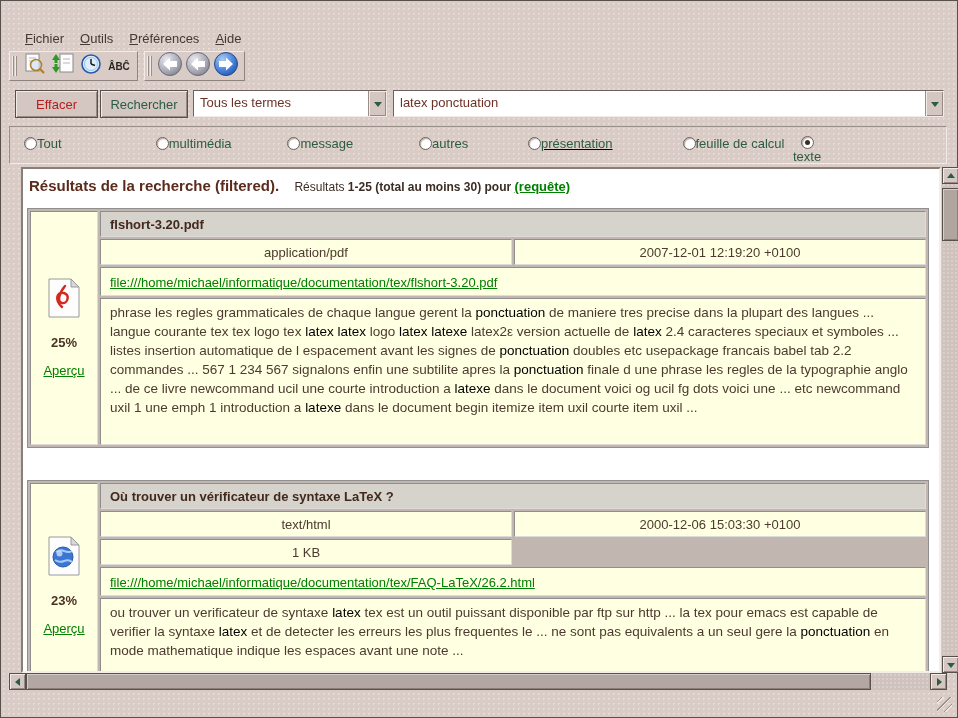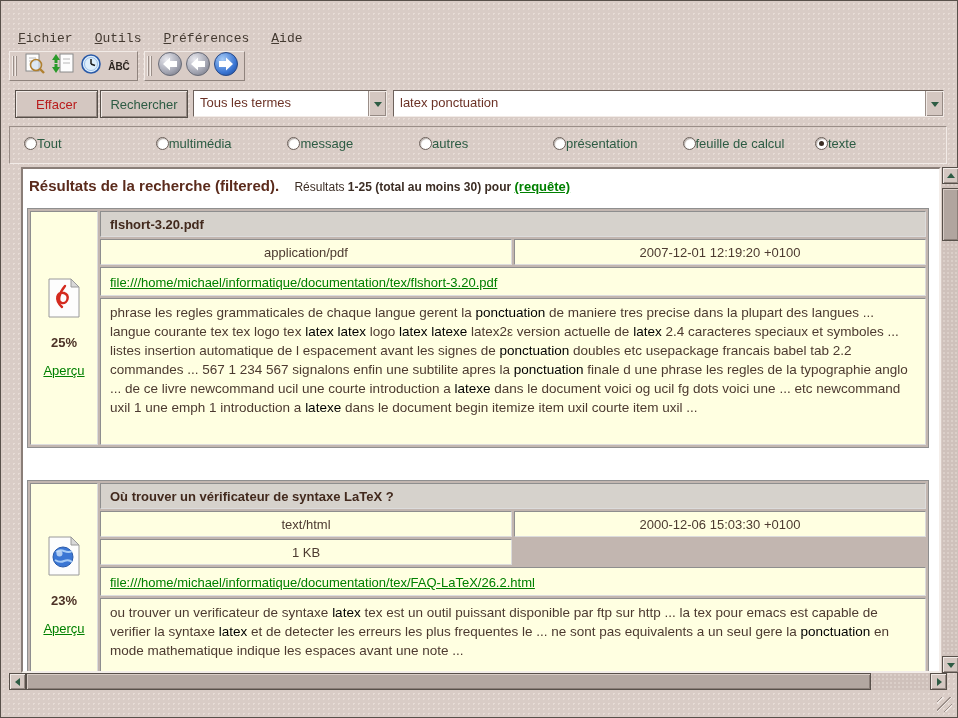--- a/index.html
+++ b/index.html
@@ -15,21 +15,21 @@
     background-image:repeating-conic-gradient(#d87820 0% 25%,#6fae3e 25% 50%,#e8c838 50% 75%,#4f8a3a 75% 100%);
     background-size:9px 8px;border:1px solid #2a5a30;}
   .title-text{color:#fff;font-weight:bold;font-size:13px;margin-left:9px;letter-spacing:.3px;}
   .win-btns{margin-left:auto;margin-right:6px;display:flex;gap:3px;}
   .win-btn{width:20px;height:16px;border:1px solid #fff;background:#46824c;position:relative;}
   .win-btn.close{margin-left:6px;}
   .win-btn.min::before{content:"";position:absolute;left:4px;bottom:3px;width:9px;height:2px;background:#fff;}
   .win-btn.max::before{content:"";position:absolute;left:4px;top:3px;width:9px;height:7px;border:1px solid #fff;border-top:2px solid #fff;}
   .win-btn.close::before{content:"\2715";position:absolute;left:0;right:0;top:1px;text-align:center;color:#fff;font-size:11px;font-weight:bold;}
   
-  .menubar{position:absolute;top:28px;left:9px;height:20px;display:flex;gap:6px;font-family:Liberation Mono, monospace;}
+  .menubar{position:absolute;top:28px;left:16px;height:20px;display:flex;}
   .menu-item{display:inline-block;padding:2px 8px;font-size:13px;color:#443a31;}
   .menu-item::first-letter{text-decoration:underline;}
   
   .toolbar{position:absolute;top:50px;left:8px;height:30px;display:flex;gap:6px;}
   .tool-group{display:flex;align-items:center;gap:2px;padding:1px 5px 1px 2px;background:#d9ccc6;
     border:1px solid;border-color:#f2ebe7 #8f837d #8f837d #f2ebe7;}
   .grip{width:5px;height:20px;margin-right:3px;
     background:linear-gradient(90deg,#f2ebe7 0 1px,#9a8e88 1px 2px,transparent 2px 3px,#f2ebe7 3px 4px,#9a8e88 4px 5px);}
   .tool-btn{width:26px;height:26px;display:flex;align-items:center;justify-content:center;}
   .abc-label{font-size:10px;font-weight:bold;color:#2a241f;}
@@ -221,29 +221,29 @@
         <span class="radio-label">multimédia</span>
       </div>
       <div class="radio-item" style="left: 277.4px;">
         <div class="radio-circle"></div>
         <span class="radio-label">message</span>
       </div>
       <div class="radio-item" style="left: 409.1px;">
         <div class="radio-circle"></div>
         <span class="radio-label">autres</span>
       </div>
-      <div class="radio-item" style="left: 543px;">
+      <div class="radio-item" style="left: 518px; text-decoration: underline;">
         <div class="radio-circle"></div>
         <span class="radio-label">présentation</span>
       </div>
       <div class="radio-item" style="left: 672.5px;">
         <div class="radio-circle"></div>
         <span class="radio-label">feuille de calcul</span>
       </div>
-      <div class="radio-item" style="left: 805px;">
+      <div class="radio-item" style="left: 783px; flex-direction: column;">
         <div class="radio-circle sel"></div>
         <span class="radio-label">texte</span>
       </div>
     </div>
 
   <div class="results-widget">
     <div class="results-content">
       <div class="results-header">
         <span class="rh-title">Résultats de la recherche (filtered).</span>
         <span class="rh-mid">Résultats</span>

